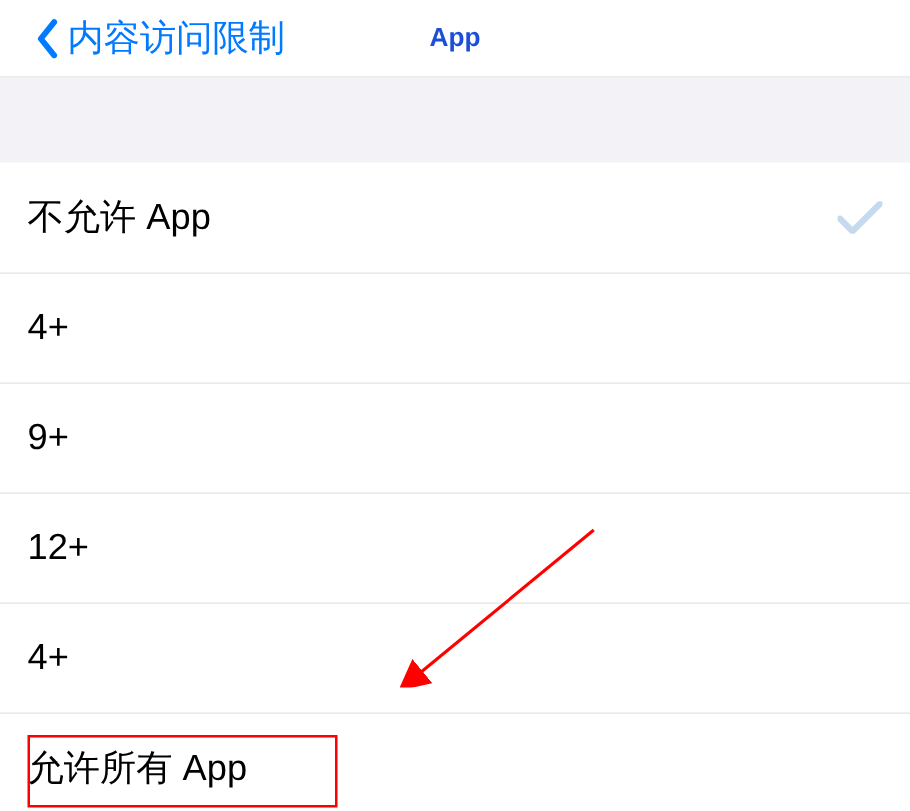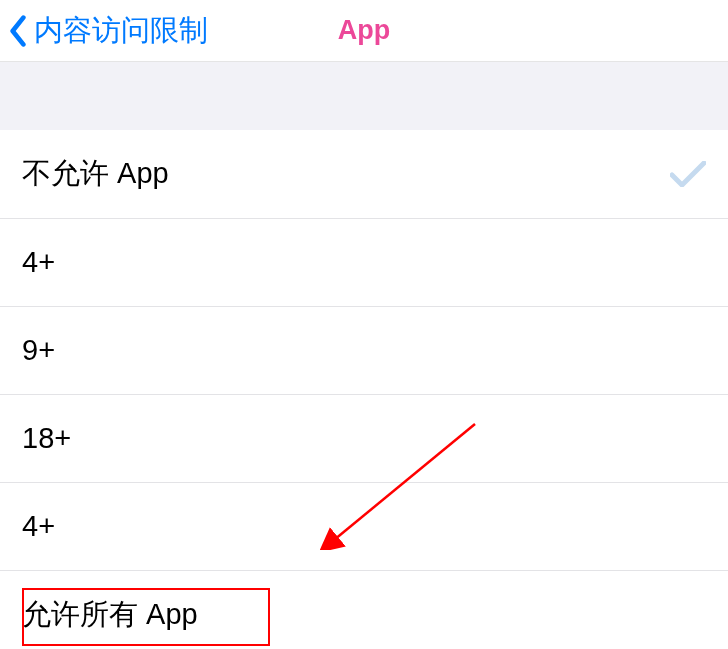--- a/index.html
+++ b/index.html
@@ -20,42 +20,43 @@
       display: flex;
       align-items: center;
       position: relative;
       border-bottom: 1px solid #e5e5e5;
     }
     .back-button {
       display: flex;
       align-items: center;
       padding-left: 8px;
       cursor: pointer;
+      margin-left: 20px;
     }
     .back-chevron {
       width: 20px;
       height: 32px;
       stroke: #007aff;
       stroke-width: 3.5;
       fill: none;
       stroke-linecap: round;
       stroke-linejoin: round;
     }
     .back-label {
       color: #007aff;
       font-size: 29px;
       margin-left: 6px;
     }
     .nav-title {
       position: absolute;
       left: 50%;
       transform: translateX(-50%);
-      font-size: 27px;
+      font-size: 21px;
       font-weight: 600;
-      color: #ec4899;
+      color: #1d4ed8;
     }
     .spacer {
       background: #f2f2f7;
       height: 68px;
     }
     .list {
       background: #ffffff;
     }
     .list-row {
       padding: 24px 22px;
@@ -114,21 +115,21 @@
       <path d="M2 14 L12 24 L34 2" stroke="#c5daef" stroke-width="5" fill="none" stroke-linecap="round" stroke-linejoin="round"></path>
     </svg>
   </div>
   <div class="list-row">
     <span>4+</span>
   </div>
   <div class="list-row">
     <span>9+</span>
   </div>
   <div class="list-row">
-    <span>18+</span>
+    <span>12+</span>
   </div>
   <div class="list-row">
     <span>4+</span>
   </div>
   <div class="list-row">
     <span>允许所有 App</span>
   </div>
 </div>
 
 <div class="highlight-box"></div>

